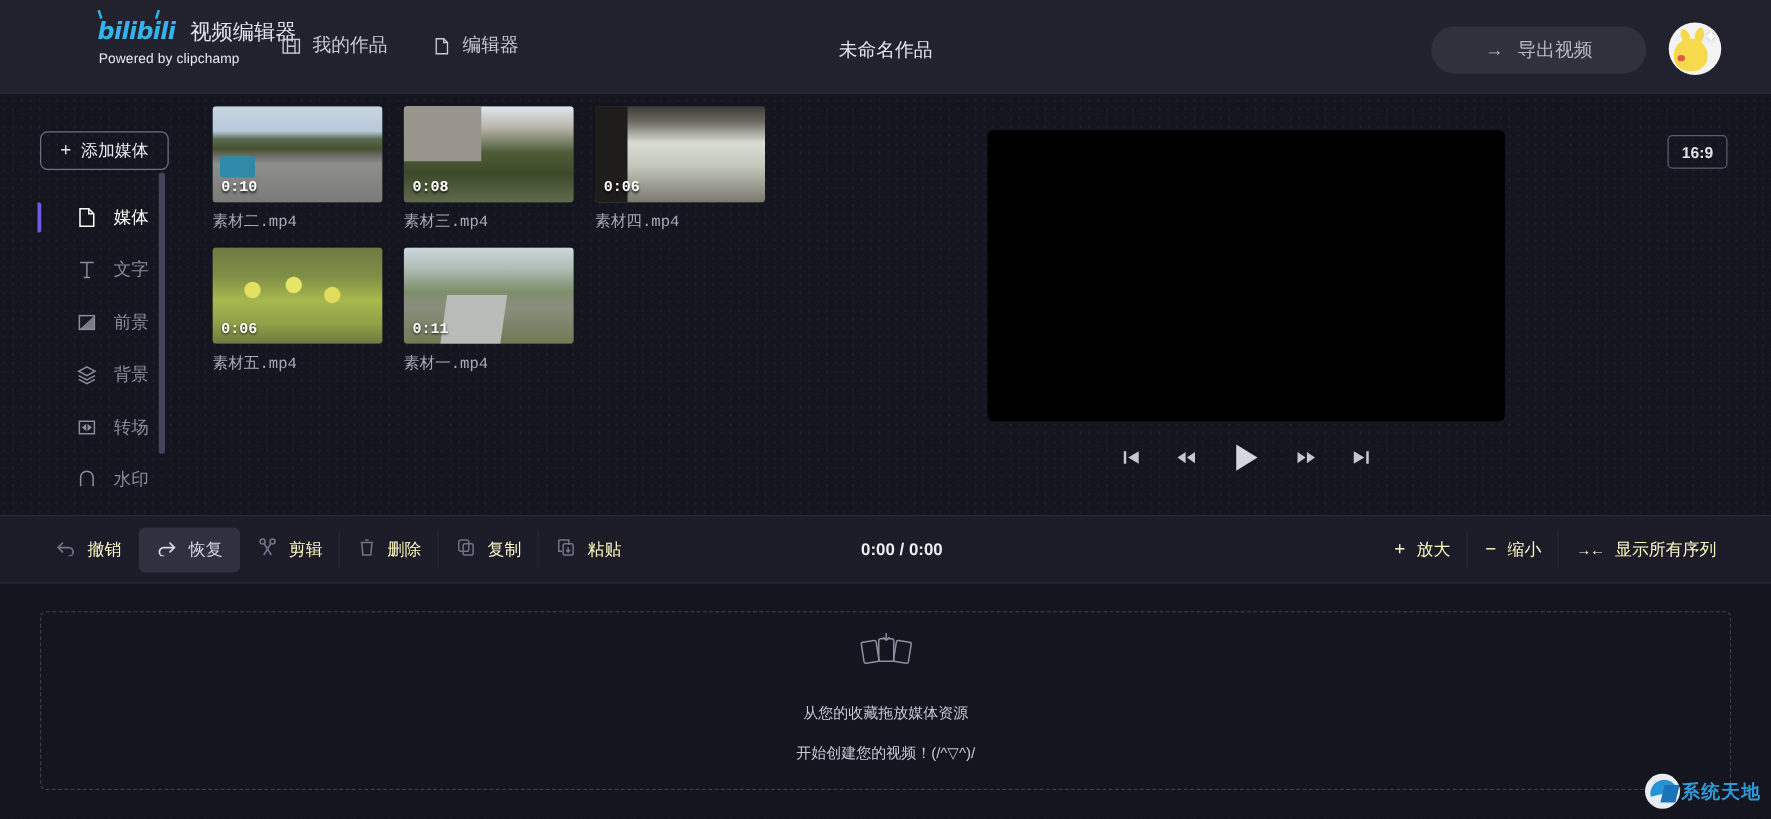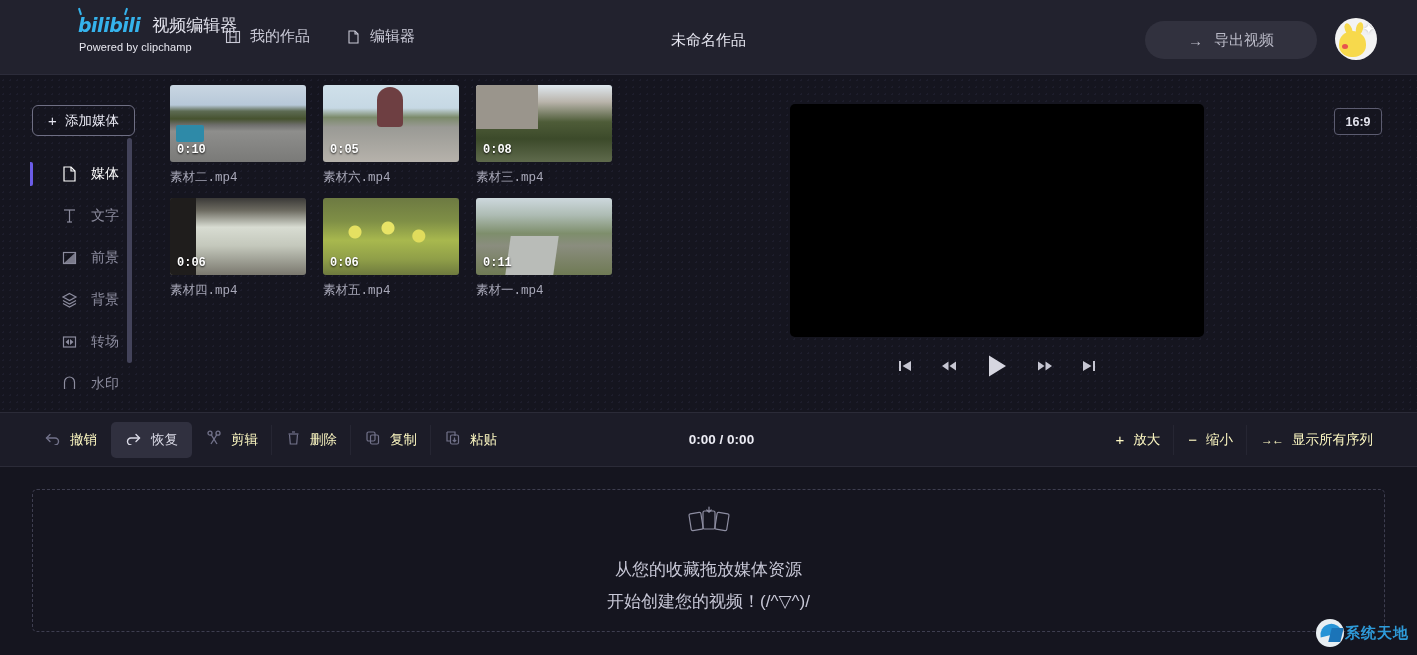--- a/index.html
+++ b/index.html
@@ -419,21 +419,21 @@
     border: 1px dashed #3e3e50;
     border-radius: 5px;
     display: flex;
     flex-direction: column;
     align-items: center;
     justify-content: center;
     gap: 5px;
   }
   #drop-icon { margin-bottom: 11px; }
   .drop-line {
-    font-size: 17px;
+    font-size: 12px;
     color: #c7c7d6;
     line-height: 27px;
   }
 
   
   #watermark {
     position: absolute;
     right: 8px;
     bottom: 8px;
     display: flex;
@@ -603,27 +603,20 @@
     <div class="media-grid">
 
       <div class="media-item">
         <div class="thumb">
           <div class="art t1"></div>
           <span class="dur">0:10</span>
         </div>
         <div class="media-name">素材二.mp4</div>
       </div>
 
-      <div class="media-item">
-        <div class="thumb">
-          <div class="art t2"></div>
-          <span class="dur">0:05</span>
-        </div>
-        <div class="media-name">素材六.mp4</div>
-      </div>
 
       <div class="media-item">
         <div class="thumb">
           <div class="art t3"></div>
           <span class="dur">0:08</span>
         </div>
         <div class="media-name">素材三.mp4</div>
       </div>
 
       <div class="media-item">

